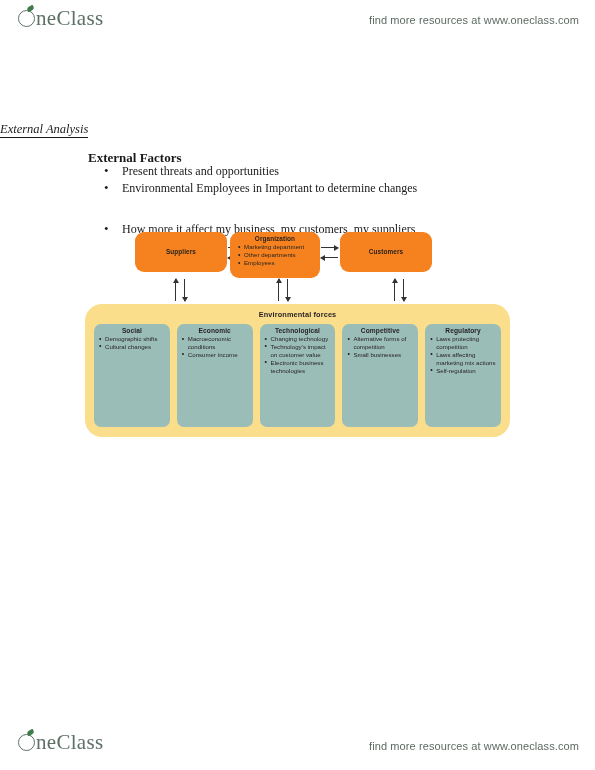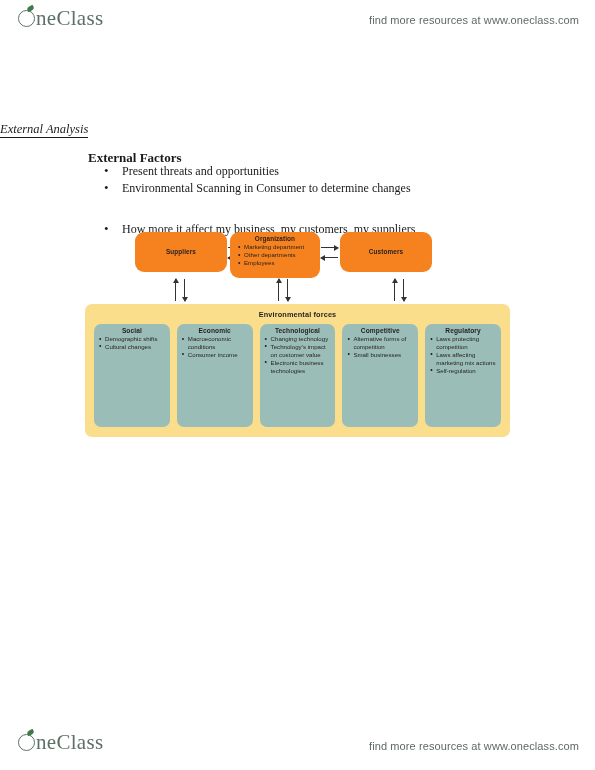--- a/index.html
+++ b/index.html
@@ -254,21 +254,21 @@
   .varrow-head.down { left: 9.5px;  top: 18px;  border-top: 5px solid #333; }
 
   
   .env-box {
     position: absolute;
     top: 72px;
     left: 0;
     width: 425px;
     height: 133px;
     background: #FBDE8C;
-    border-radius: 7px;
+    border-radius: 17px;
   }
   .env-title {
     text-align: center;
     font-size: 7.3px;
     font-weight: bold;
     color: #231f20;
     padding-top: 6px;
     letter-spacing: 0.15px;
   }
   .env-cols {
@@ -332,21 +332,21 @@
 
 
   <div class="doc-title">
     <span>External Analysis</span>
   </div>
 
   <div class="sec-head" style="top:150px;">External Factors</div>
 
   <ul class="bullets" style="top:163px;">
     <li>Present threats and opportunities</li>
-    <li>Environmental Scanning in Consumer to determine changes</li>
+    <li>Environmental Employees in Important to determine changes</li>
   </ul>
 
 
   <ul class="bullets" style="top:221px;">
     <li>How more it affect my business, my customers, my suppliers</li>
   </ul>
 
   <div class="figure">
 
     <div class="orange-row">

